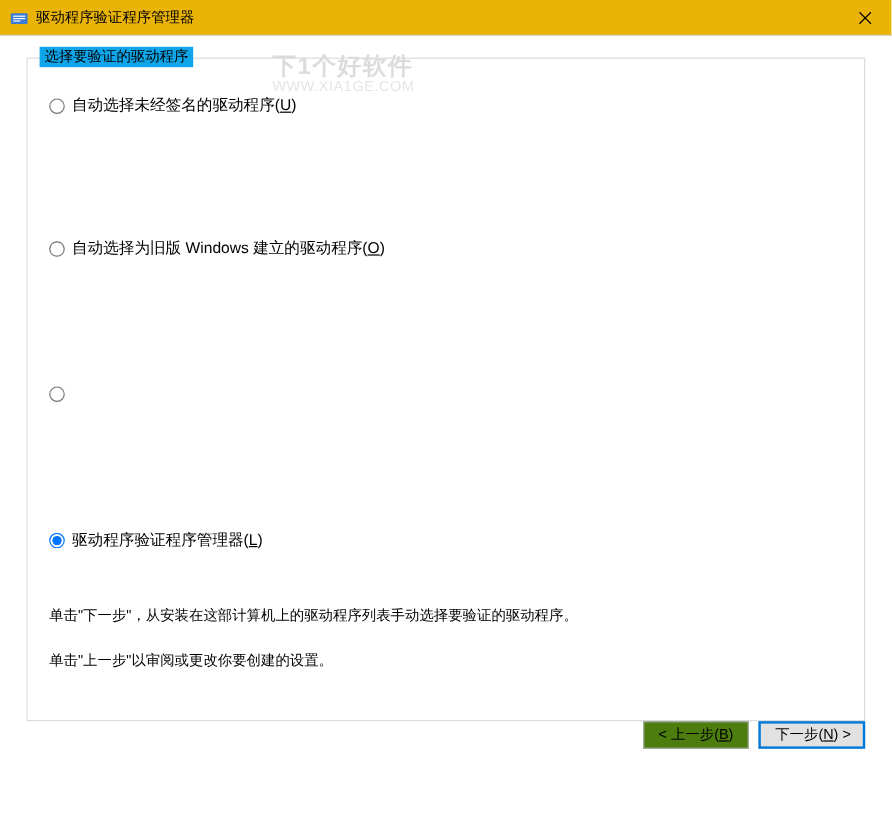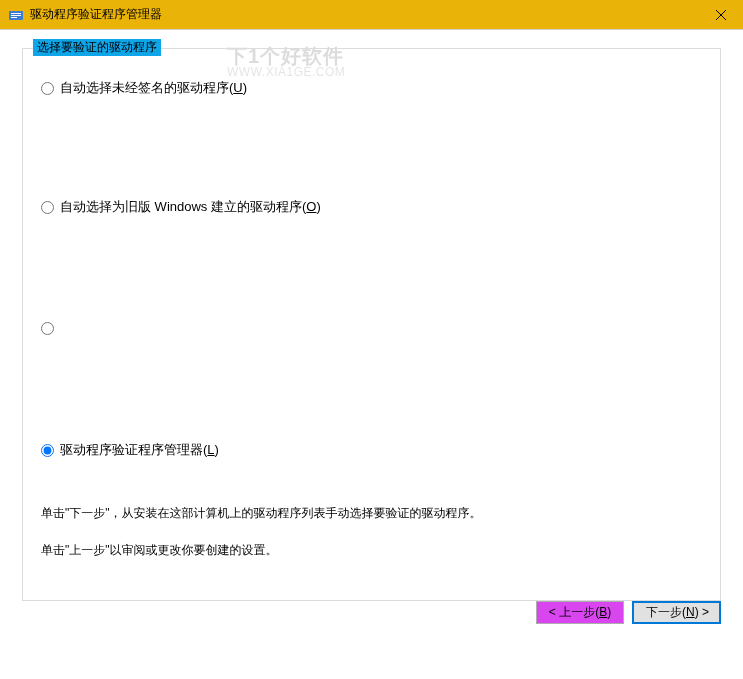--- a/index.html
+++ b/index.html
@@ -95,21 +95,21 @@
       right: 22px;
       height: 40px;
       display: flex;
       gap: 8px;
       align-items: center;
     }
     .btn {
       min-width: 88px;
       height: 23px;
       border: 1px solid #adadad;
-      background: #d946ef;
+      background: #4d7c0f;
       font-size: 12px;
       font-family: inherit;
       cursor: pointer;
       display: flex;
       align-items: center;
       justify-content: center;
       padding: 0 10px;
     }
     .btn.default {
       border: 2px solid #0078d7;

